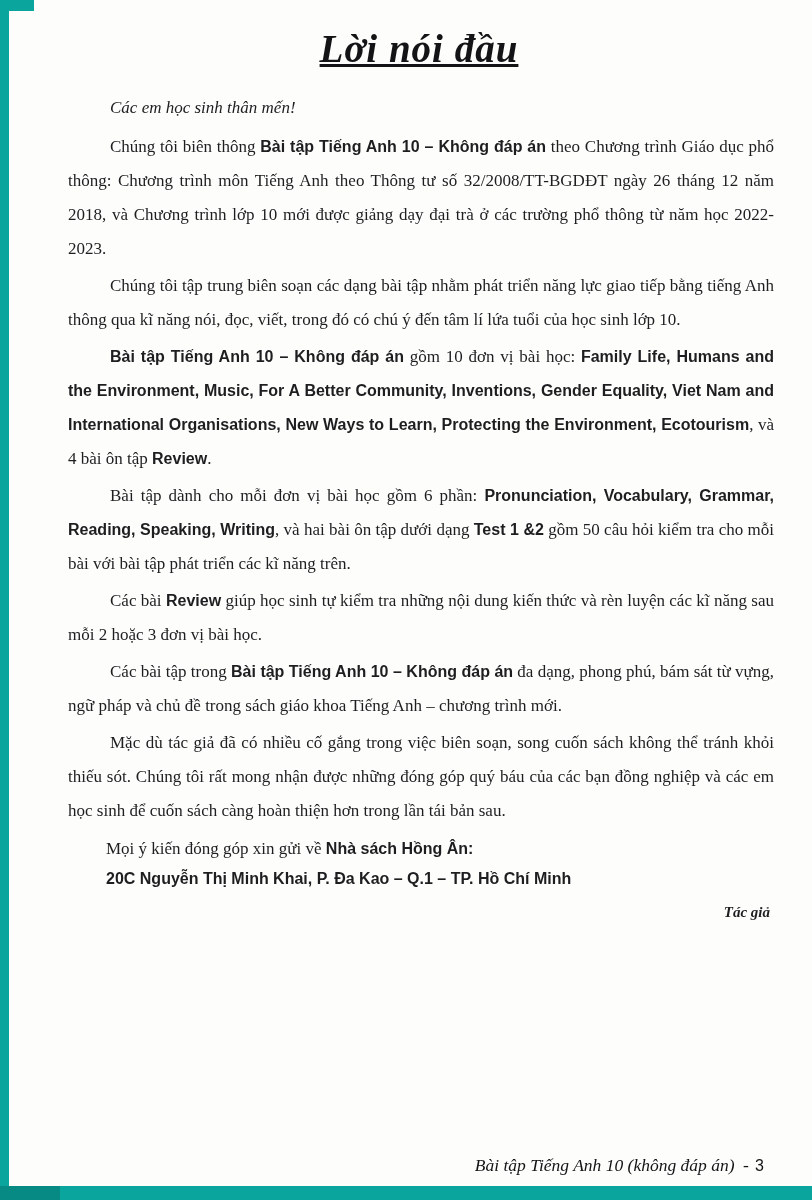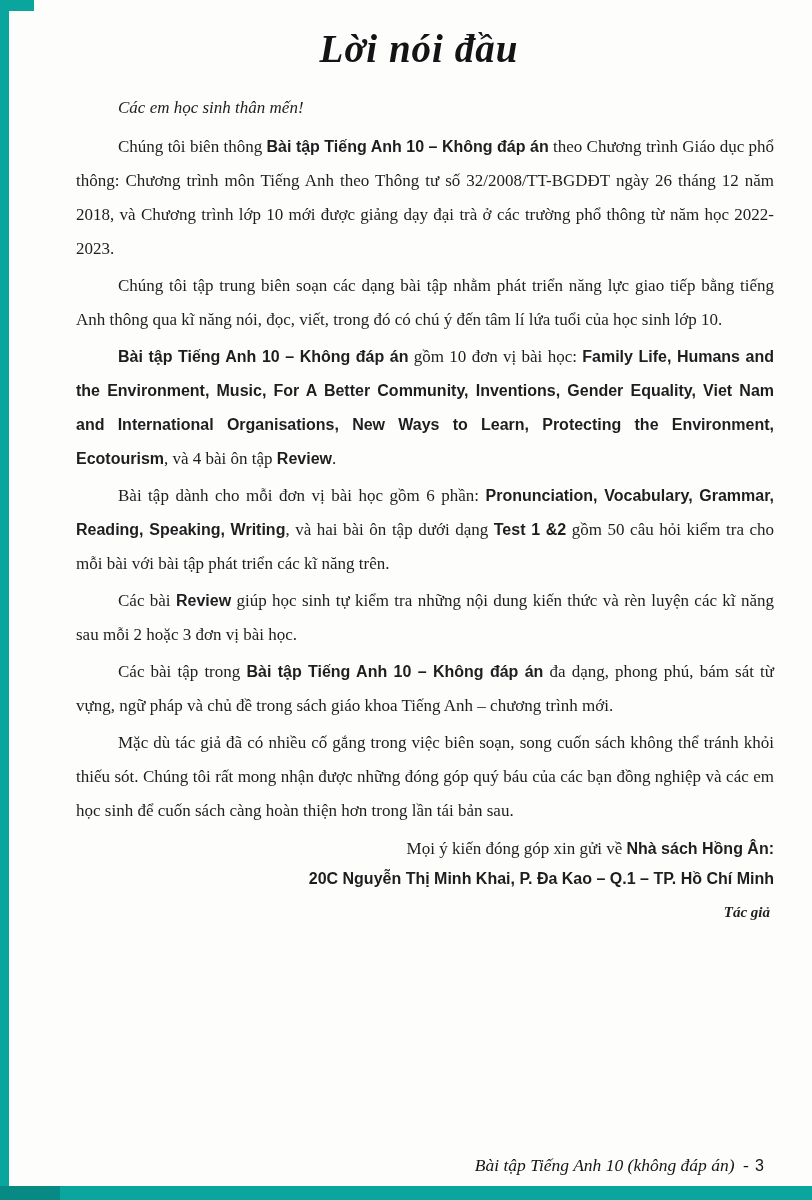--- a/index.html
+++ b/index.html
@@ -19,23 +19,24 @@
     position:absolute;left:64px;right:38px;top:0;
   }
   h1.page-title{
     text-align:center;
     font-size:39px;
     font-weight:bold;
     font-style:italic;
     margin:26px 0 20px 0;
     letter-spacing:1px;
     color:#141416;
+    text-decoration:underline;
   }
   p.body{
-    margin:0 0 3px 12px;
+    margin:0 0 3px 4px;
     text-indent:42px;
     text-align:justify;
     font-size:17px;
     line-height:34px;
   }
   p.salutation{
     text-align:left;
     font-style:italic;
     margin-bottom:5px;
   }
@@ -44,21 +45,21 @@
     font-weight:bold;
     font-size:16px;
   }
   .i{font-style:italic;}
   .contact-block{
     margin:6px 0 0 42px;
   }
   .contact-line{
     font-size:17px;
     line-height:30px;
-    text-align:right;
+    text-align:left;
   }
   .author-signature{
     text-align:right;
     font-weight:bold;
     font-style:italic;
     font-size:15px;
     margin-top:10px;
     padding-right:4px;
   }
   .footer{

